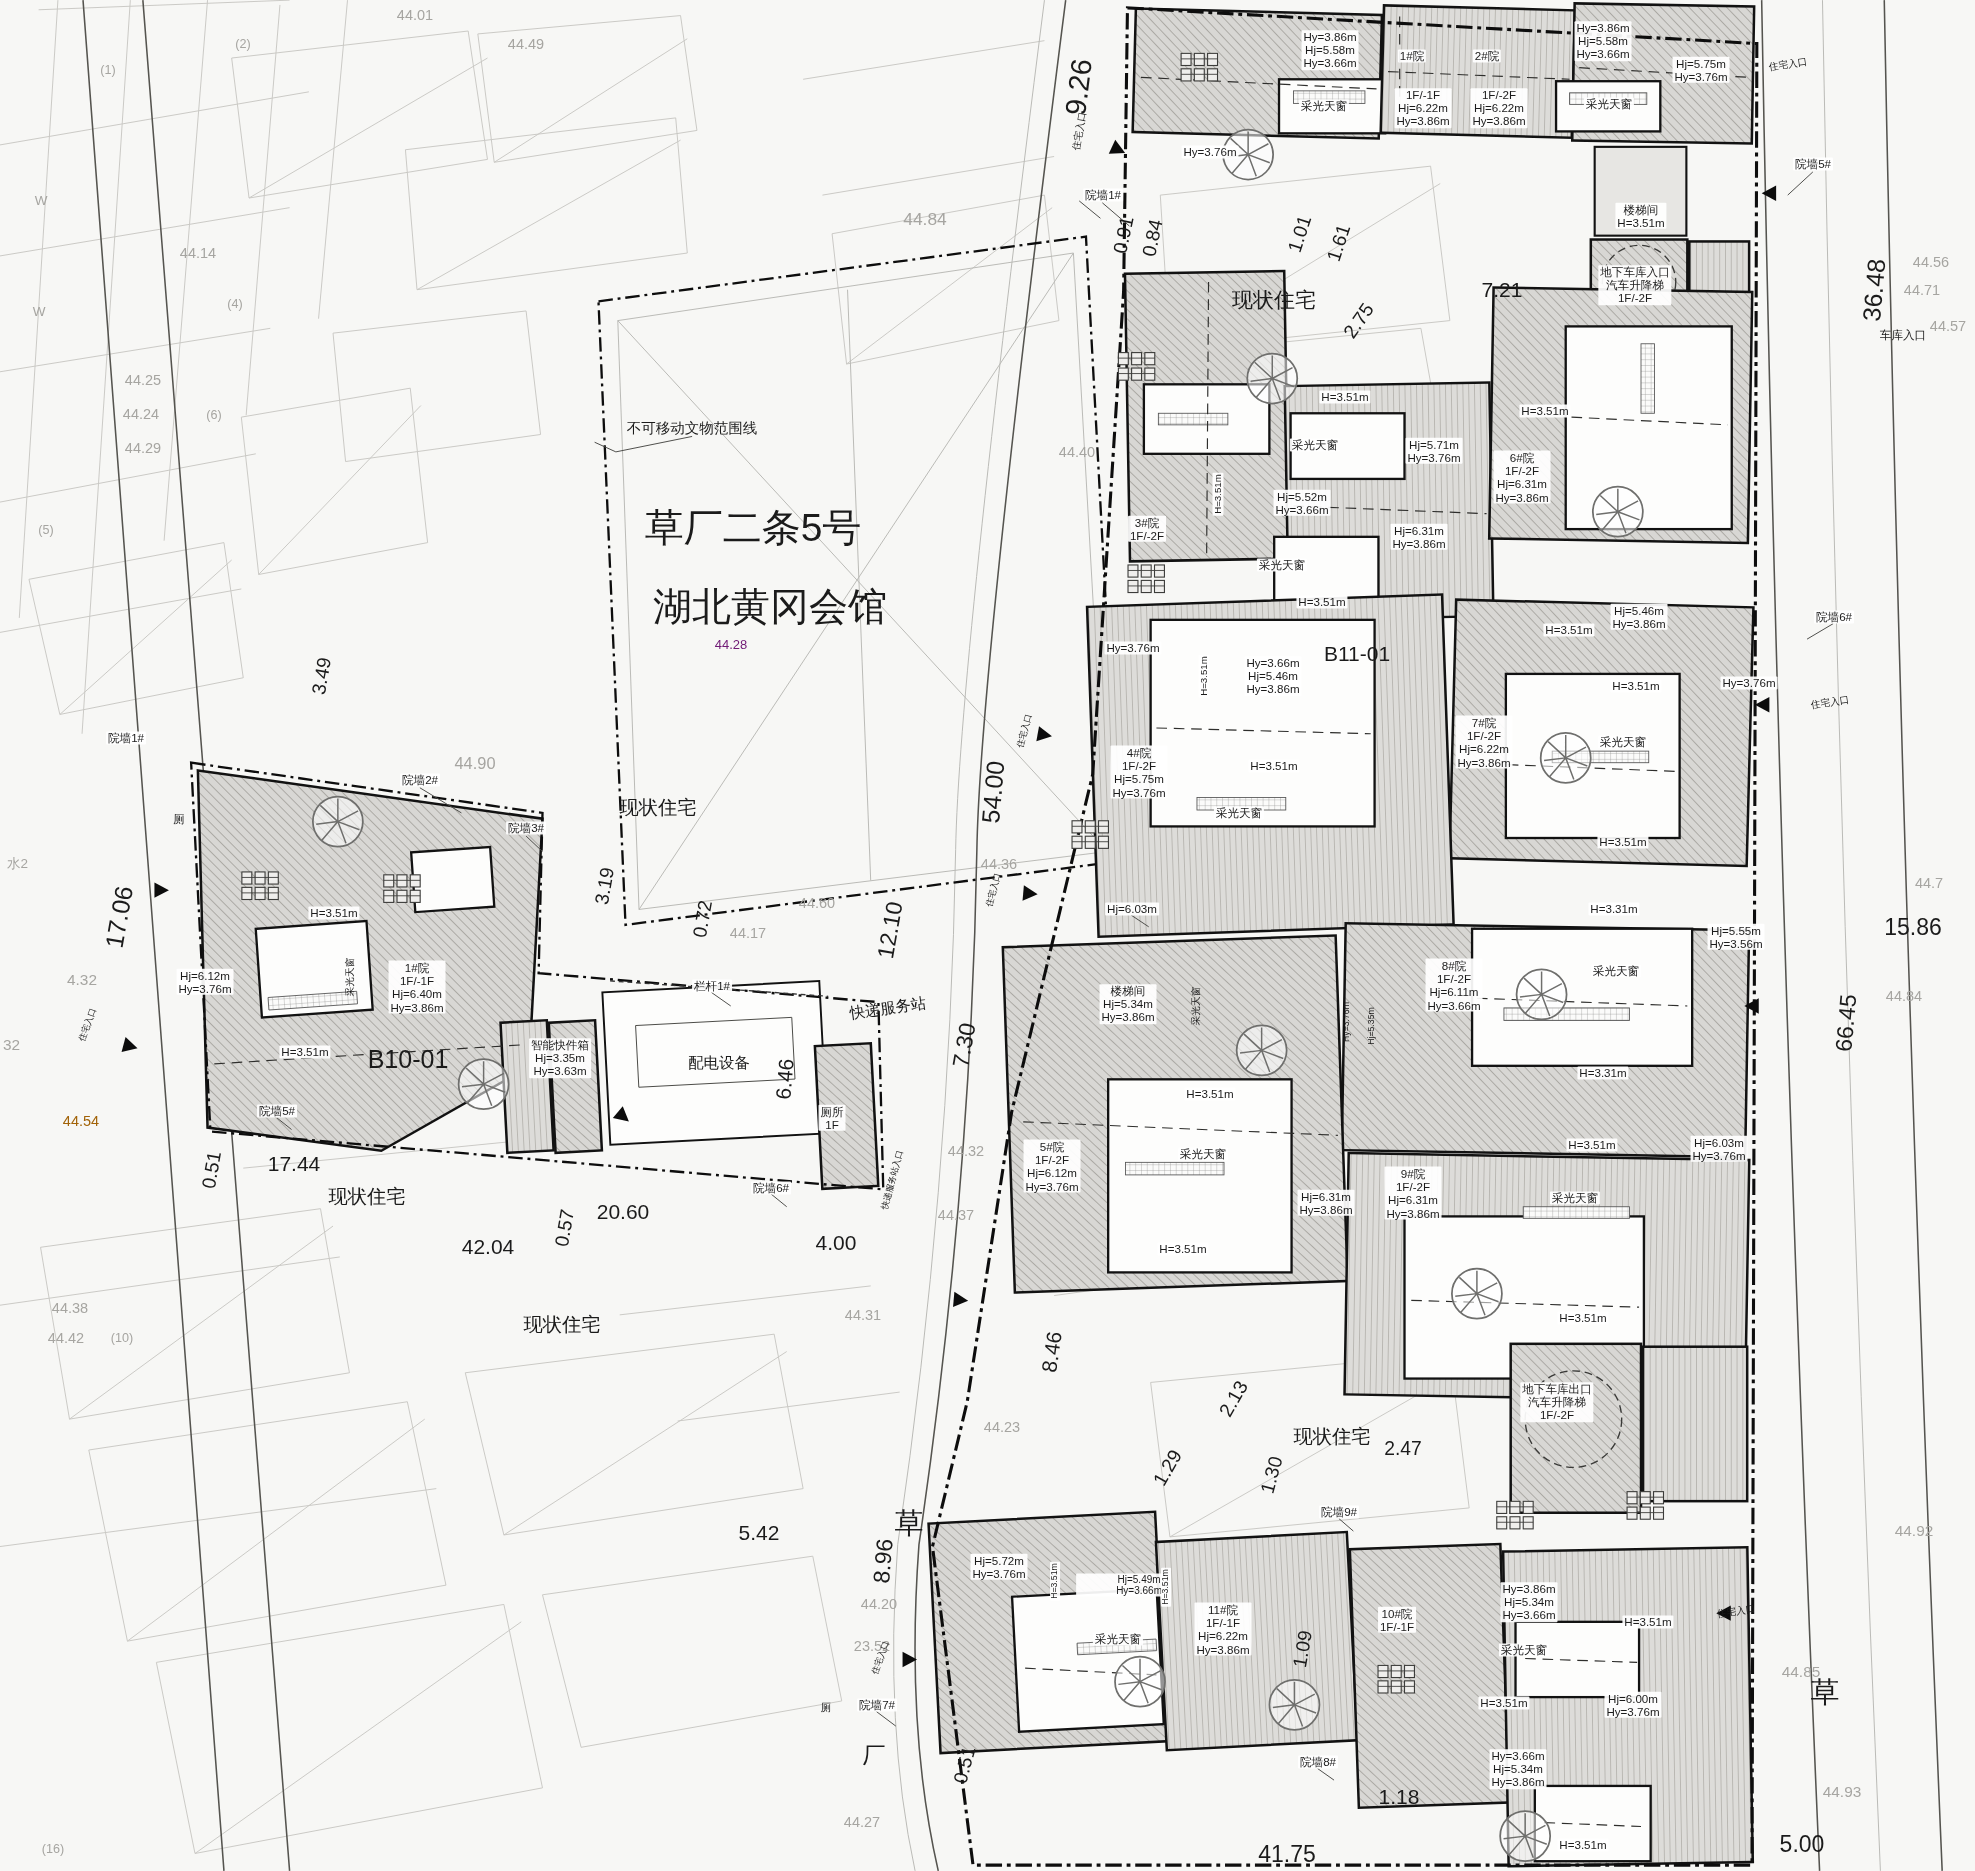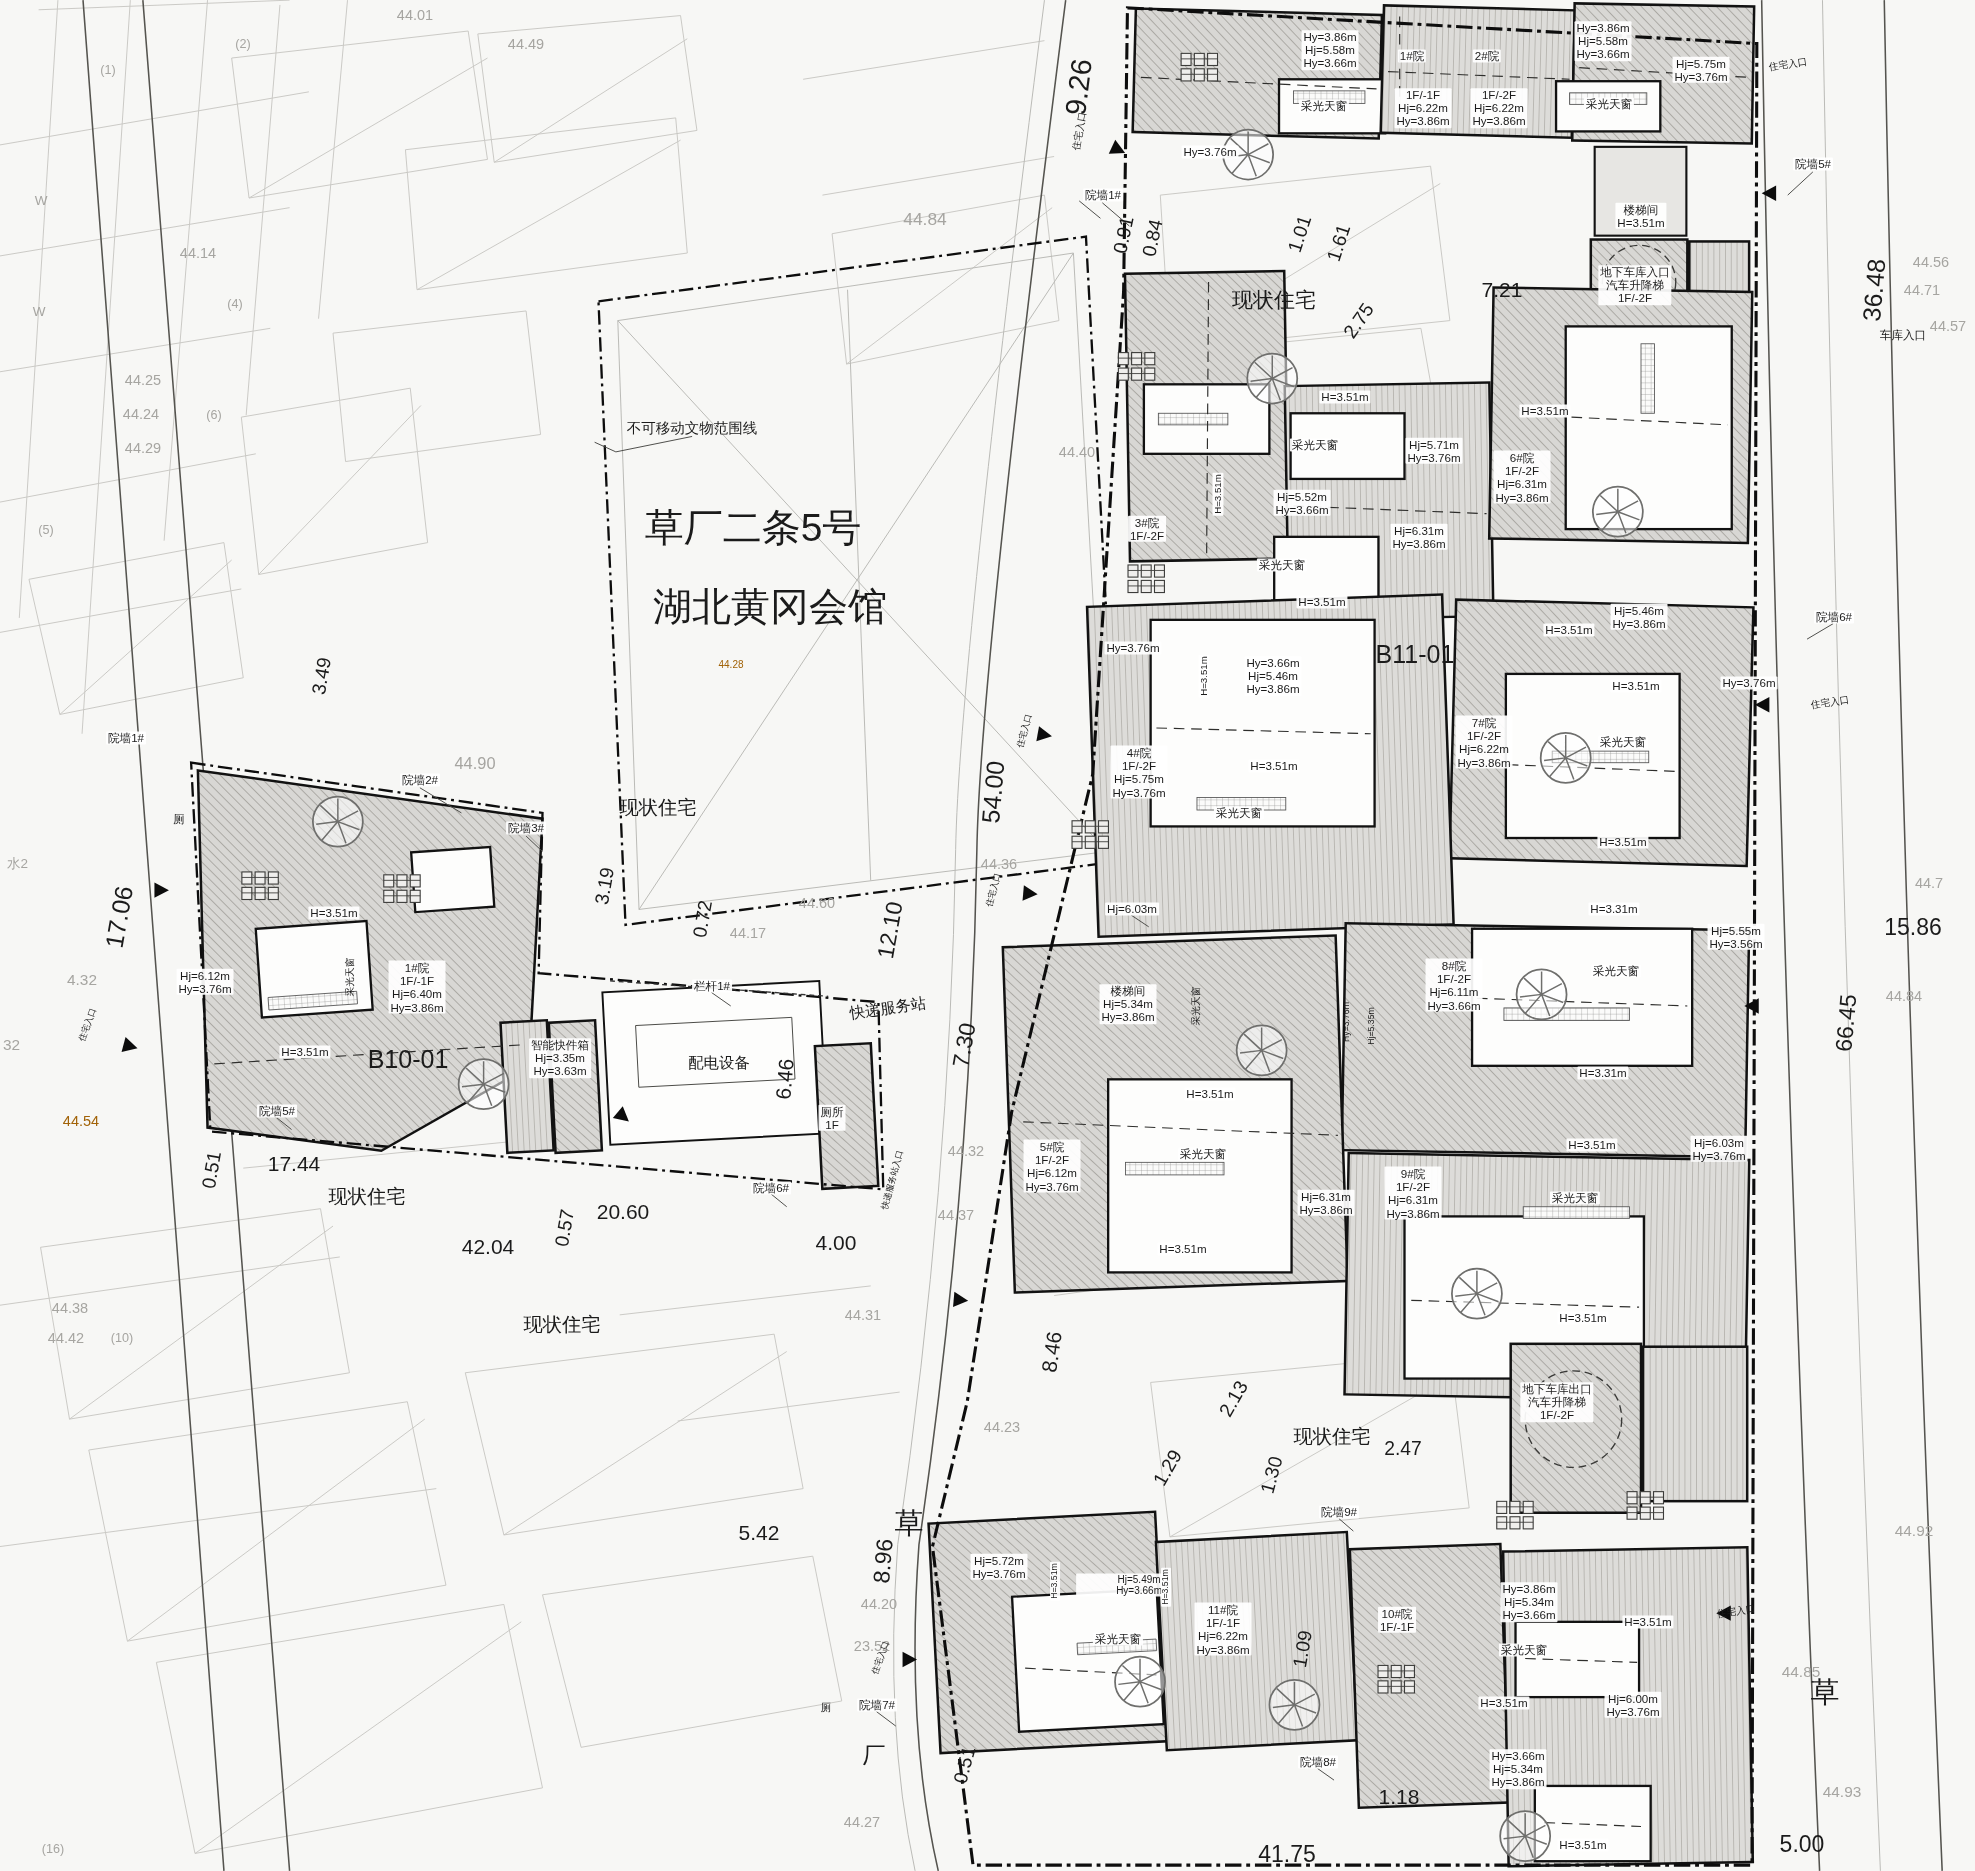--- a/index.html
+++ b/index.html
@@ -247,21 +247,21 @@
       <div class="lbl" style="left: 243px; top: 44px; font-size: 12.6px; color: rgb(166, 165, 161); transform: translate(-50%, -50%) rotate(0deg);">(2)</div>
       <div class="lbl" style="left: 235px; top: 304px; font-size: 12.6px; color: rgb(166, 165, 161); transform: translate(-50%, -50%) rotate(0deg);">(4)</div>
       <div class="lbl" style="left: 198px; top: 253px; font-size: 14.5px; color: rgb(166, 165, 161); transform: translate(-50%, -50%) rotate(0deg);">44.14</div>
       <div class="lbl" style="left: 41px; top: 201px; font-size: 13.5px; color: rgb(166, 165, 161); transform: translate(-50%, -50%) rotate(0deg);">W</div>
       <div class="lbl" style="left: 39px; top: 312px; font-size: 13.5px; color: rgb(166, 165, 161); transform: translate(-50%, -50%) rotate(0deg);">W</div>
       <div class="lbl" style="left: 214px; top: 415px; font-size: 12.6px; color: rgb(166, 165, 161); transform: translate(-50%, -50%) rotate(0deg);">(6)</div>
       <div class="lbl" style="left: 143px; top: 380px; font-size: 14.5px; color: rgb(166, 165, 161); transform: translate(-50%, -50%) rotate(0deg);">44.25</div>
       <div class="lbl" style="left: 141px; top: 414px; font-size: 14.5px; color: rgb(166, 165, 161); transform: translate(-50%, -50%) rotate(0deg);">44.24</div>
       <div class="lbl" style="left: 143px; top: 448px; font-size: 14.5px; color: rgb(166, 165, 161); transform: translate(-50%, -50%) rotate(0deg);">44.29</div>
       <div class="lbl" style="left: 46px; top: 530px; font-size: 12.6px; color: rgb(166, 165, 161); transform: translate(-50%, -50%) rotate(0deg);">(5)</div>
-      <div class="lbl" style="left: 731px; top: 645px; font-size: 10px; color: #a16207; transform: translate(-50%, -50%) rotate(0deg); margin-top: 20px;">44.28</div>
+      <div class="lbl" style="left: 731px; top: 645px; font-size: 13px; color: #701a75; transform: translate(-50%, -50%) rotate(0deg);">44.28</div>
       <div class="lbl" style="left: 692px; top: 428px; font-size: 14.5px; color: rgb(27, 27, 27); transform: translate(-50%, -50%) rotate(0deg);">不可移动文物范围线</div>
       <div class="lbl" style="left: 753px; top: 528px; font-size: 39px; color: rgb(27, 27, 27); transform: translate(-50%, -50%) rotate(0deg);">草厂二条5号</div>
       <div class="lbl" style="left: 770px; top: 607px; font-size: 39px; color: rgb(27, 27, 27); transform: translate(-50%, -50%) rotate(0deg);">湖北黄冈会馆</div>
       <div class="lbl" style="left: 322px; top: 676px; font-size: 19.3px; color: rgb(27, 27, 27); transform: translate(-50%, -50%) rotate(-80deg);">3.49</div>
       <div class="lbl" style="left: 475px; top: 763px; font-size: 16.4px; color: rgb(166, 165, 161); transform: translate(-50%, -50%) rotate(0deg);">44.90</div>
       <div class="lbl" style="left: 658px; top: 808px; font-size: 19.3px; color: rgb(27, 27, 27); transform: translate(-50%, -50%) rotate(0deg);">现状住宅</div>
       <div class="lbl chip" style="left: 420px; top: 780px; font-size: 11.6px; color: rgb(27, 27, 27); transform: translate(-50%, -50%) rotate(0deg);">院墙2#</div>
       <div class="lbl chip" style="left: 526px; top: 828px; font-size: 11.6px; color: rgb(27, 27, 27); transform: translate(-50%, -50%) rotate(0deg);">院墙3#</div>
       <div class="lbl chip" style="left: 126px; top: 738px; font-size: 11.6px; color: rgb(27, 27, 27); transform: translate(-50%, -50%) rotate(0deg);">院墙1#</div>
       <div class="lbl" style="left: 17.4px; top: 864px; font-size: 13.5px; color: rgb(166, 165, 161); transform: translate(-50%, -50%) rotate(0deg);">水2</div>
@@ -369,21 +369,21 @@
       <div class="lbl chip" style="left: 1434px; top: 451px; font-size: 11.6px; color: rgb(27, 27, 27); transform: translate(-50%, -50%) rotate(0deg);">Hj=5.71m
 Hy=3.76m</div>
       <div class="lbl chip" style="left: 1522px; top: 477px; font-size: 11.6px; color: rgb(27, 27, 27); transform: translate(-50%, -50%) rotate(0deg);">6#院
 1F/-2F
 Hj=6.31m
 Hy=3.86m</div>
       <div class="lbl chip" style="left: 1419px; top: 537px; font-size: 11.6px; color: rgb(27, 27, 27); transform: translate(-50%, -50%) rotate(0deg);">Hj=6.31m
 Hy=3.86m</div>
       <div class="lbl chip" style="left: 1545px; top: 411px; font-size: 11.6px; color: rgb(27, 27, 27); transform: translate(-50%, -50%) rotate(0deg);">H=3.51m</div>
       <div class="lbl chip" style="left: 1569px; top: 630px; font-size: 11.6px; color: rgb(27, 27, 27); transform: translate(-50%, -50%) rotate(0deg);">H=3.51m</div>
-      <div class="lbl" style="left: 1415px; top: 654px; font-size: 25px; color: rgb(27, 27, 27); transform: translate(-50%, -50%) rotate(0deg);">B11-01</div>
+      <div class="lbl" style="left: 1357px; top: 654px; font-size: 21px; color: rgb(27, 27, 27); transform: translate(-50%, -50%) rotate(0deg);">B11-01</div>
       <div class="lbl chip" style="left: 1273px; top: 676px; font-size: 11.6px; color: rgb(27, 27, 27); transform: translate(-50%, -50%) rotate(0deg);">Hy=3.66m
 Hj=5.46m
 Hy=3.86m</div>
       <div class="lbl chip" style="left: 1639px; top: 617px; font-size: 11.6px; color: rgb(27, 27, 27); transform: translate(-50%, -50%) rotate(0deg);">Hj=5.46m
 Hy=3.86m</div>
       <div class="lbl chip" style="left: 1834px; top: 617px; font-size: 11.6px; color: rgb(27, 27, 27); transform: translate(-50%, -50%) rotate(0deg);">院墙6#</div>
       <div class="lbl chip" style="left: 1484px; top: 742px; font-size: 11.6px; color: rgb(27, 27, 27); transform: translate(-50%, -50%) rotate(0deg);">7#院
 1F/-2F
 Hj=6.22m
 Hy=3.86m</div>

